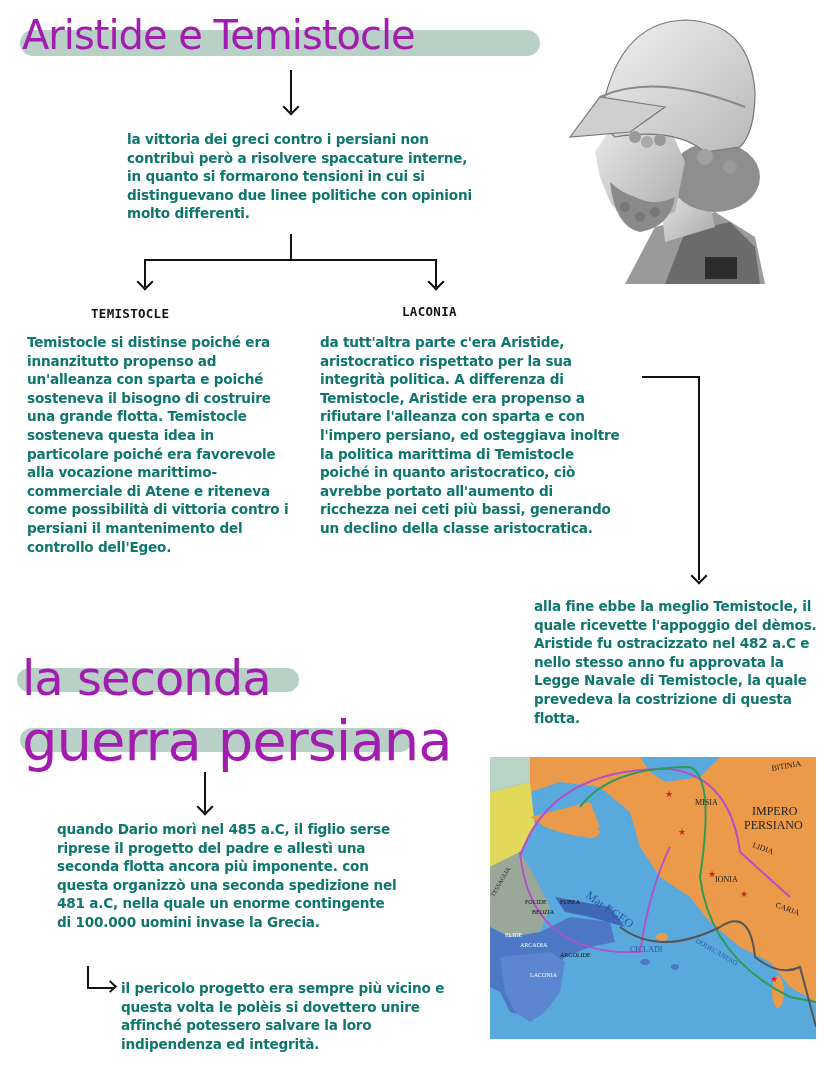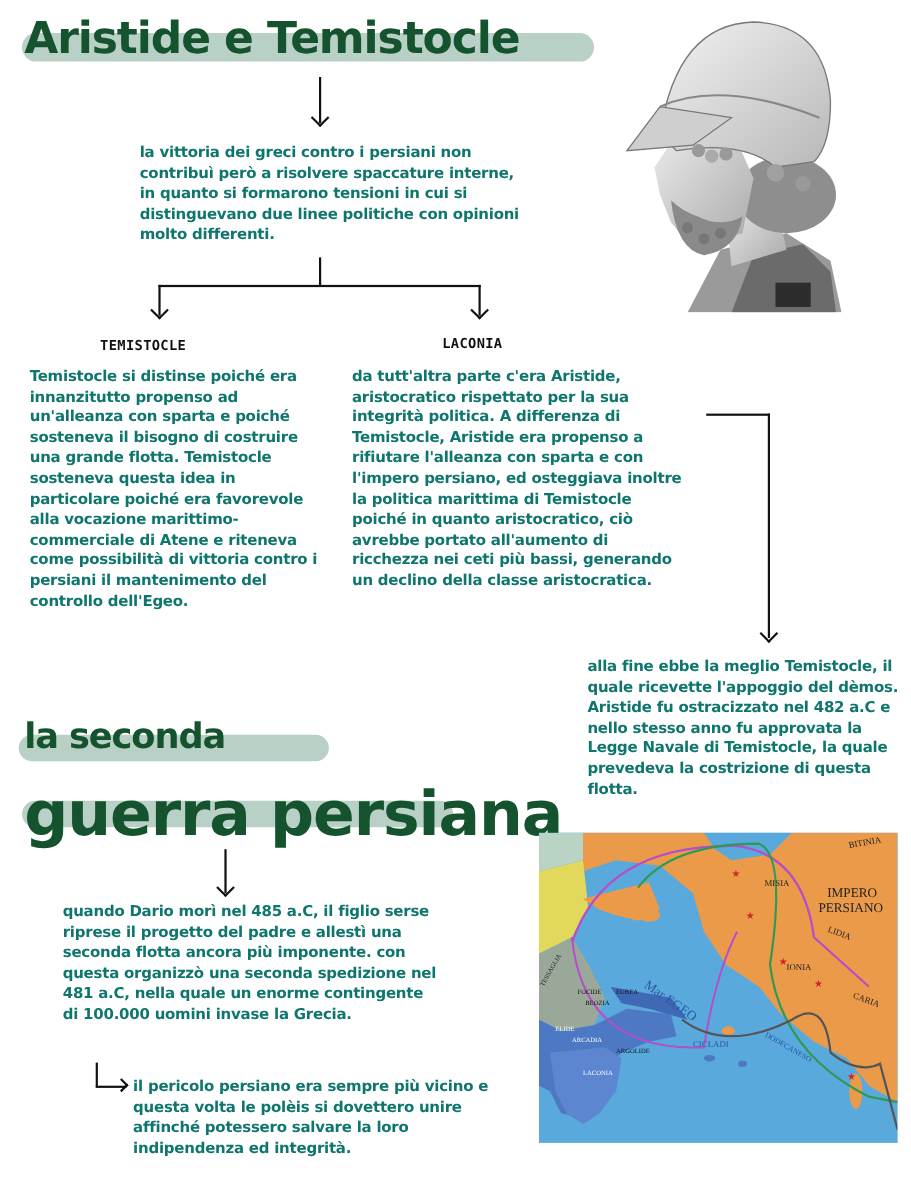--- a/index.html
+++ b/index.html
@@ -1,18 +1,18 @@
 <!DOCTYPE html>
 <html><head>
 <meta charset="utf-8">
 <style>
   html, body { margin: 0; padding: 0; background: #ffffff; }
   body { width: 828px; height: 1070px; position: relative; overflow: hidden; font-family: "DejaVu Sans", sans-serif; color: #111; }
   .abs { position: absolute; }
-  .title { font-family: "DejaVu Sans", sans-serif; font-weight: 700; color: #14532d; letter-spacing: -1px; white-space: nowrap; position: absolute; }
+  .title { font-family: "DejaVu Sans", sans-serif; font-weight: 400; color: #a21caf; letter-spacing: -1px; white-space: nowrap; position: absolute; }
   .hl { position: absolute; background: #b9d0c6; border-radius: 14px; }
   .para { font-family: "DejaVu Sans", sans-serif; font-size: 13.6px; line-height: 18.6px; font-weight: 700; color: #0f766e; margin: 0; letter-spacing: -0.2px; }
   .label { font-family: "DejaVu Sans Mono", monospace; font-size: 12.5px; font-weight: 700; letter-spacing: 0.3px; color: #111; }
   .line { position: absolute; background: #111; }
   .arrowhead { position: absolute; width: 10px; height: 10px; border-right: 2px solid #111; border-bottom: 2px solid #111; transform: rotate(45deg); }
   .arrowhead.right { transform: rotate(-45deg); }
   .img-box { position: absolute; overflow: hidden; }
 </style>
 </head>
 <body>
@@ -79,34 +79,34 @@
     <circle cx="105" cy="128" r="6" fill="#999"></circle>
       <circle cx="150" cy="145" r="8" fill="#a0a0a0"></circle>
     <circle cx="175" cy="155" r="7" fill="#999"></circle>
       <circle cx="70" cy="195" r="5" fill="#777"></circle>
     <circle cx="85" cy="205" r="5" fill="#777"></circle>
       <circle cx="100" cy="200" r="5" fill="#777"></circle>
   </svg>
 </div>
 
 <div class="hl" style="left:17px; top:668px; width:282px; height:24px;"></div>
-<div class="title" style="left:22px; top:650px; font-size:32px;">la seconda</div>
+<div class="title" style="left:22px; top:650px; font-size:48px;">la seconda</div>
 <div class="hl" style="left:20px; top:728px; width:392px; height:24px;"></div>
 <div class="title" style="left:22px; top:708px; font-size:56px;">guerra persiana</div>
 
 <div class="line" style="left:204px; top:772px; width:2px; height:40px;"></div>
 <div class="arrowhead" style="left:199px; top:801px;"></div>
 
 <p class="para abs" style="left:57px; top:820px; width:345px;">quando Dario morì nel  485 a.C, il figlio serse riprese il progetto del padre e allestì una seconda flotta ancora più imponente. con questa organizzò una seconda spedizione nel 481 a.C, nella quale un enorme contingente di 100.000 uomini invase la Grecia.</p>
 
 <div class="line" style="left:87px; top:966px; width:2px; height:22px;"></div>
 <div class="line" style="left:87px; top:987px; width:28px; height:2px;"></div>
 <div class="arrowhead right" style="left:106px; top:982px; width:7px; height:7px;"></div>
 
-<p class="para abs" style="left:121px; top:979px; width:345px;">il pericolo persiano era sempre più vicino e questa volta le polèis si dovettero unire affinché potessero salvare la loro indipendenza ed integrità.</p>
+<p class="para abs" style="left:121px; top:979px; width:345px;">il pericolo progetto era sempre più vicino e questa volta le polèis si dovettero unire affinché potessero salvare la loro indipendenza ed integrità.</p>
 
 <div class="img-box" style="left:490px; top:757px; width:326px; height:282px; background:#5aa9dc;">
   <svg width="326" height="282" viewBox="0 0 326 282" style="font-family:'Liberation Serif', serif;">
 
     <path d="M40 0 L326 0 L326 245 L300 230 L280 205 L250 190 L220 165 L200 140 L170 120 L150 90 L140 55 L110 30 L70 25 L40 35 Z" fill="#eb9a4a"></path>
 
     <path d="M150 0 L230 0 L210 20 L175 25 L160 15 Z" fill="#5aa9dc"></path>
 
     <path d="M0 35 L40 25 L45 70 L30 95 L0 110 Z" fill="#e2d95c"></path>
 

